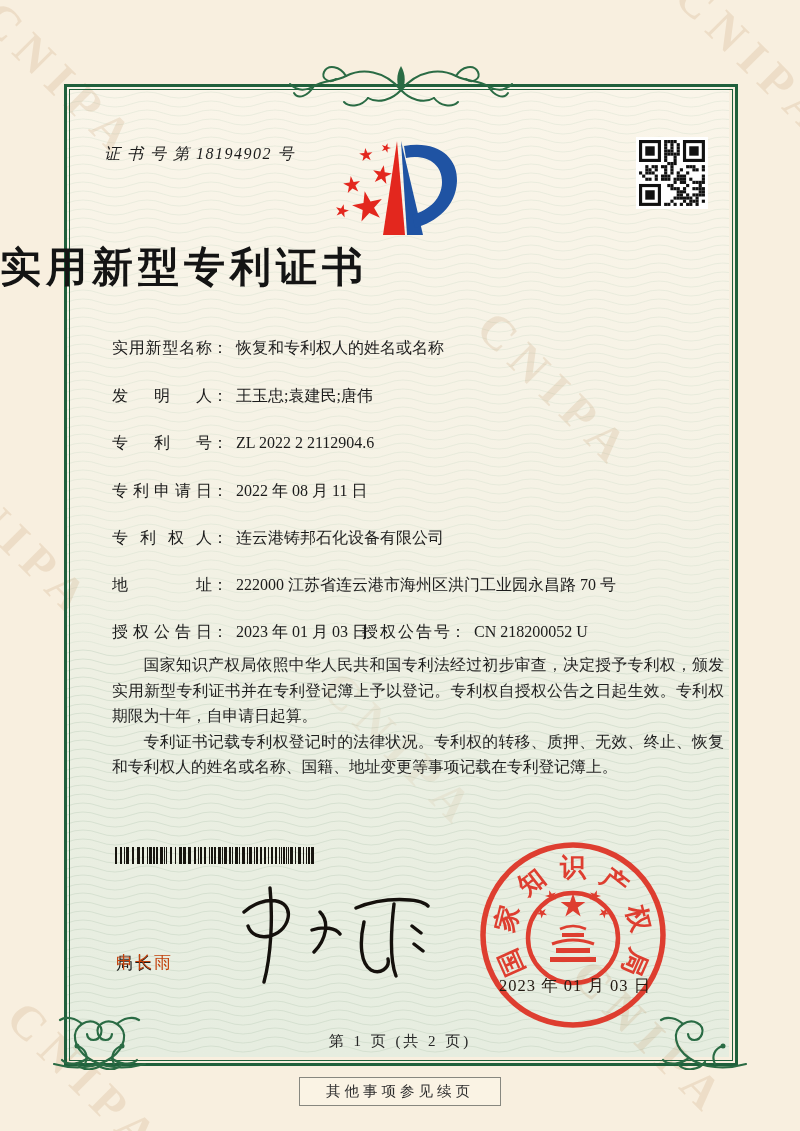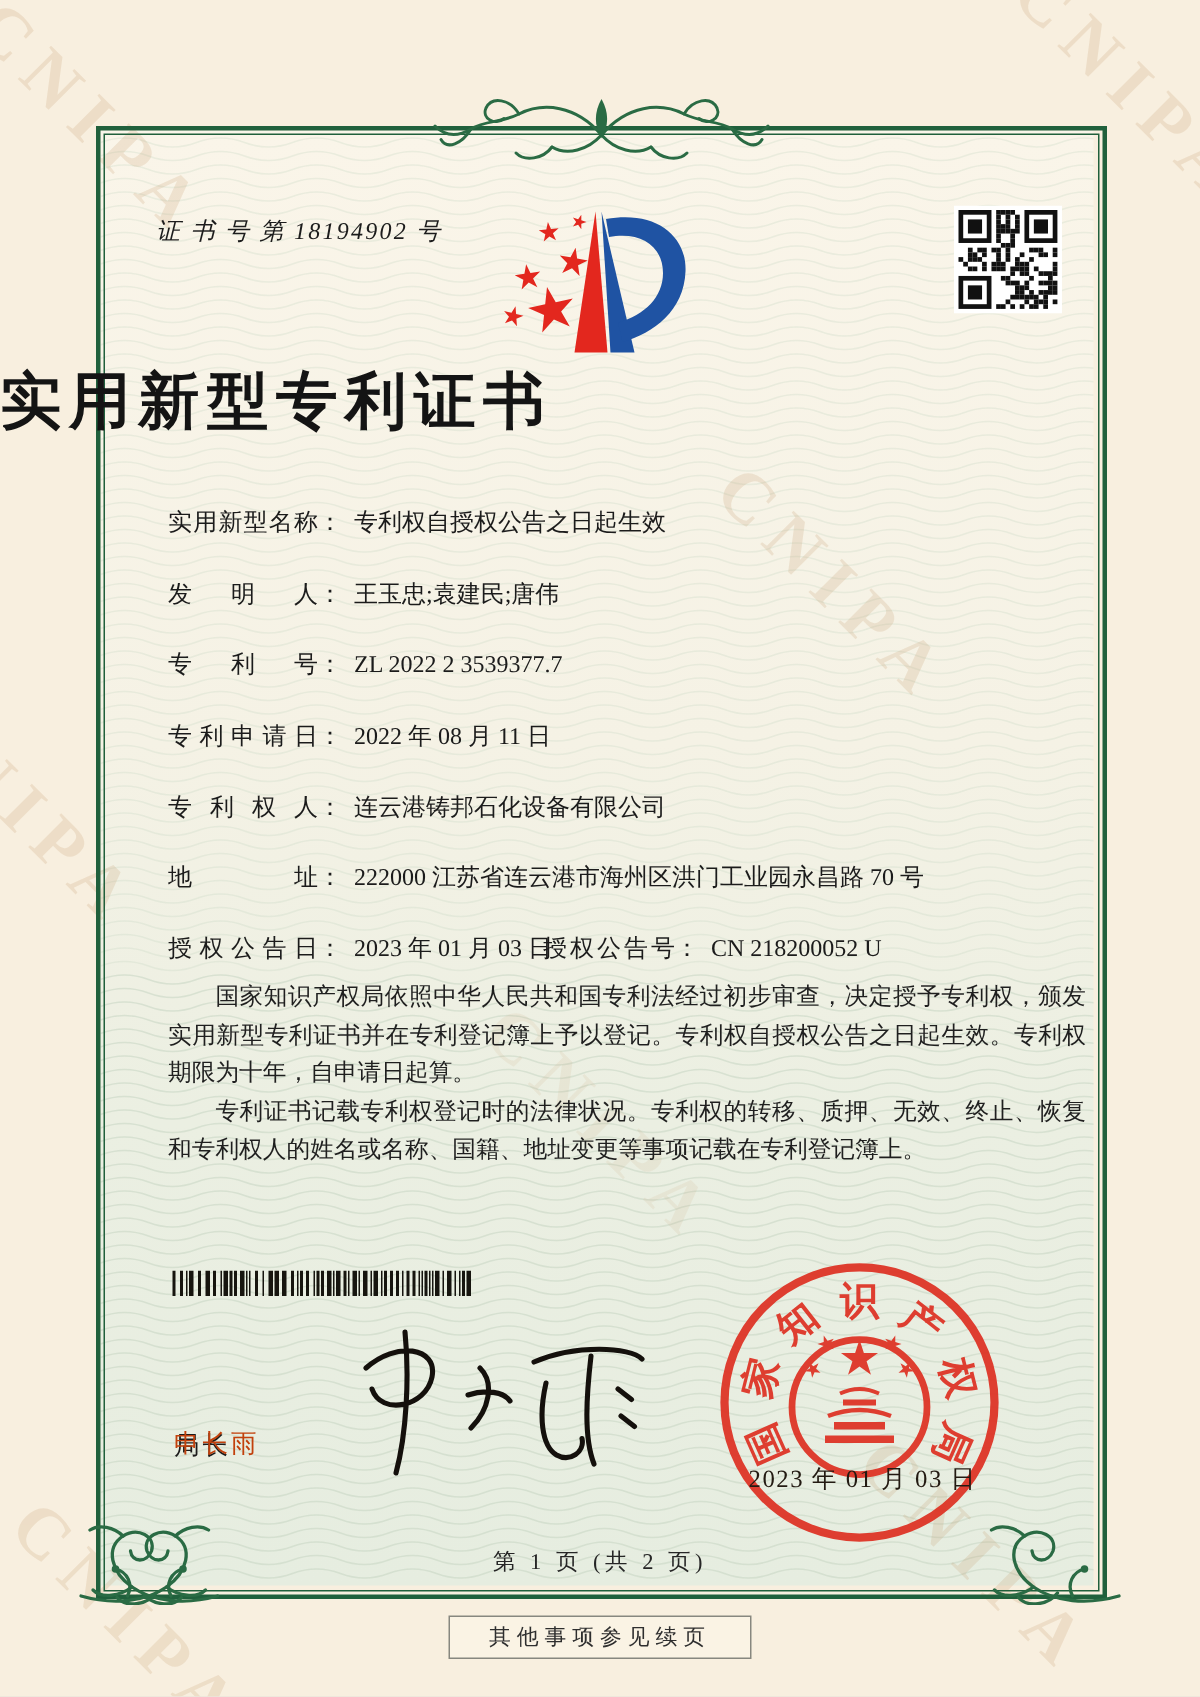--- a/index.html
+++ b/index.html
@@ -379,35 +379,35 @@
   <div class="abs title">实用新型专利证书</div>
 
   <div class="frow fr0">
     <span class="flabel">
         <span>实</span>
         <span>用</span>
         <span>新</span>
         <span>型</span>
         <span>名</span>
         <span>称</span>
-      </span><span class="fcolon">：</span><span>专利权自授权公告之日起生效</span>
+      </span><span class="fcolon">：</span><span>恢复和专利权人的姓名或名称</span>
   </div>
   <div class="frow fr1">
     <span class="flabel">
         <span>发</span>
         <span>明</span>
         <span>人</span>
       </span><span class="fcolon">：</span><span>王玉忠;袁建民;唐伟</span>
   </div>
   <div class="frow fr2">
     <span class="flabel">
         <span>专</span>
         <span>利</span>
         <span>号</span>
-      </span><span class="fcolon">：</span><span>ZL 2022 2 3539377.7</span>
+      </span><span class="fcolon">：</span><span>ZL 2022 2 2112904.6</span>
   </div>
   <div class="frow fr3">
     <span class="flabel">
         <span>专</span>
         <span>利</span>
         <span>申</span>
         <span>请</span>
         <span>日</span>
       </span><span class="fcolon">：</span><span>2022 年 08 月 11 日</span>
   </div>

